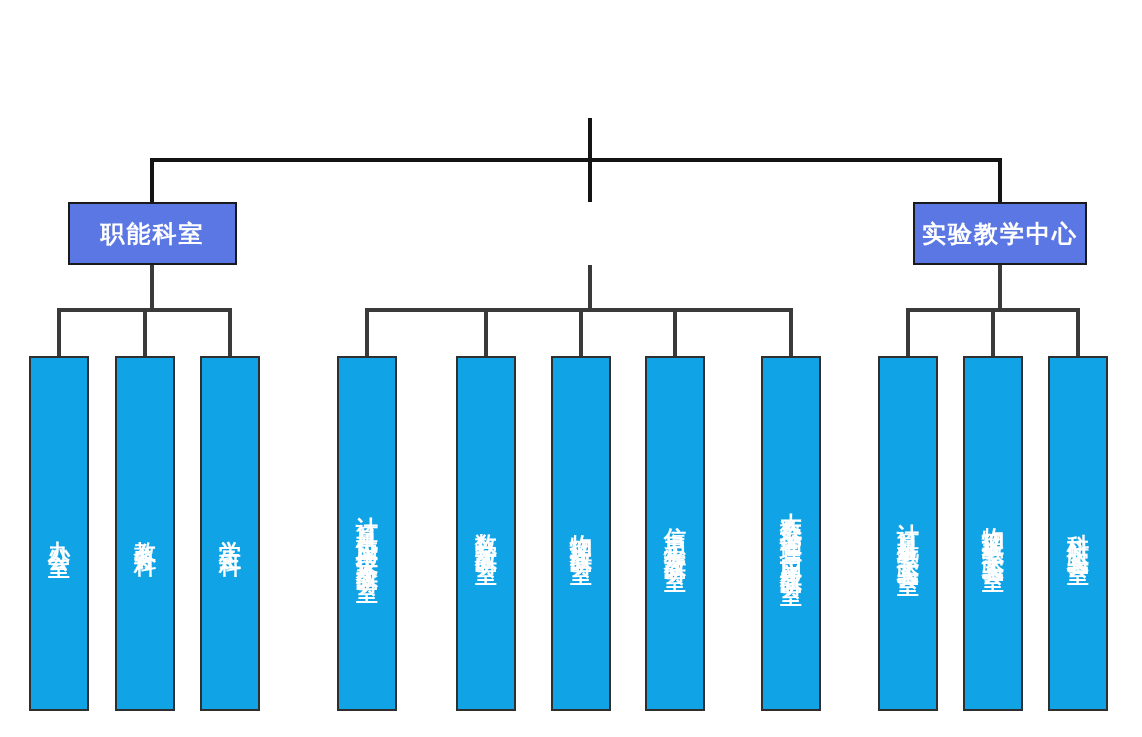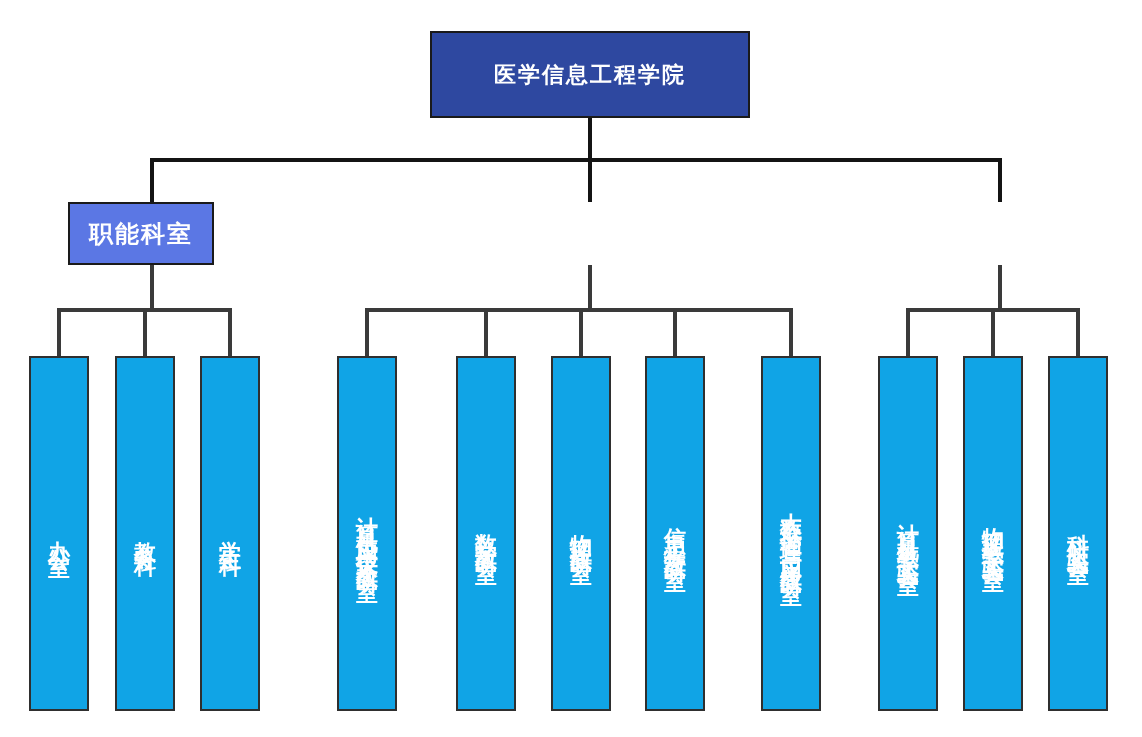--- a/index.html
+++ b/index.html
@@ -26,21 +26,21 @@
     background: var(--root-fill, #2E48A0);
     border: 2px solid var(--border, #1a1a1a);
     font-size: 22px; letter-spacing: 2px;
   }
   .branch-node {
     top: 202px; height: 63px;
     background: var(--branch-fill, #5B77E4);
     border: 2px solid var(--border, #1a1a1a);
     font-size: 24px; letter-spacing: 2px;
   }
-  .branch-1 { left: 68px;  width: 146px; }
+  .branch-1 { left: 68px;  width: 169px; }
   .branch-2 { left: 505px; width: 171px; }
   .branch-3 { left: 913px; width: 174px; }
   .leaf-node {
     top: 356px; height: 355px; width: 60px;
     background: var(--leaf-fill, #10A4E6);
     border: 2px solid #2f2f2f;
     font-size: 22px;
   }
   .vtext {
     writing-mode: vertical-rl;
@@ -77,26 +77,26 @@
   <div class="ln sub v" style="left:579px; top:308px; height:48px;"></div>
   <div class="ln sub v" style="left:673px; top:308px; height:48px;"></div>
   <div class="ln sub v" style="left:789px; top:308px; height:48px;"></div>
 
   <div class="ln sub v" style="left:998px;  top:265px; height:47px;"></div>
   <div class="ln sub h" style="left:906px;  top:308px; width:174px;"></div>
   <div class="ln sub v" style="left:906px;  top:308px; height:48px;"></div>
   <div class="ln sub v" style="left:991px;  top:308px; height:48px;"></div>
   <div class="ln sub v" style="left:1076px; top:308px; height:48px;"></div>
 
-  <div class="node root-node">
-    <span>医学信息工程学院</span>
-  </div>
 
   <div class="node branch-node branch-1">
     <span>职能科室</span>
+  </div>
+  <div class="node branch-node branch-3">
+    <span>实验教学中心</span>
   </div>
 
   <div class="node leaf-node" style="left:29px;">
     <span class="vtext">办公室</span>
   </div>
   <div class="node leaf-node" style="left:115px;">
     <span class="vtext">教务科</span>
   </div>
   <div class="node leaf-node" style="left:200px;">
     <span class="vtext">学生科</span>

